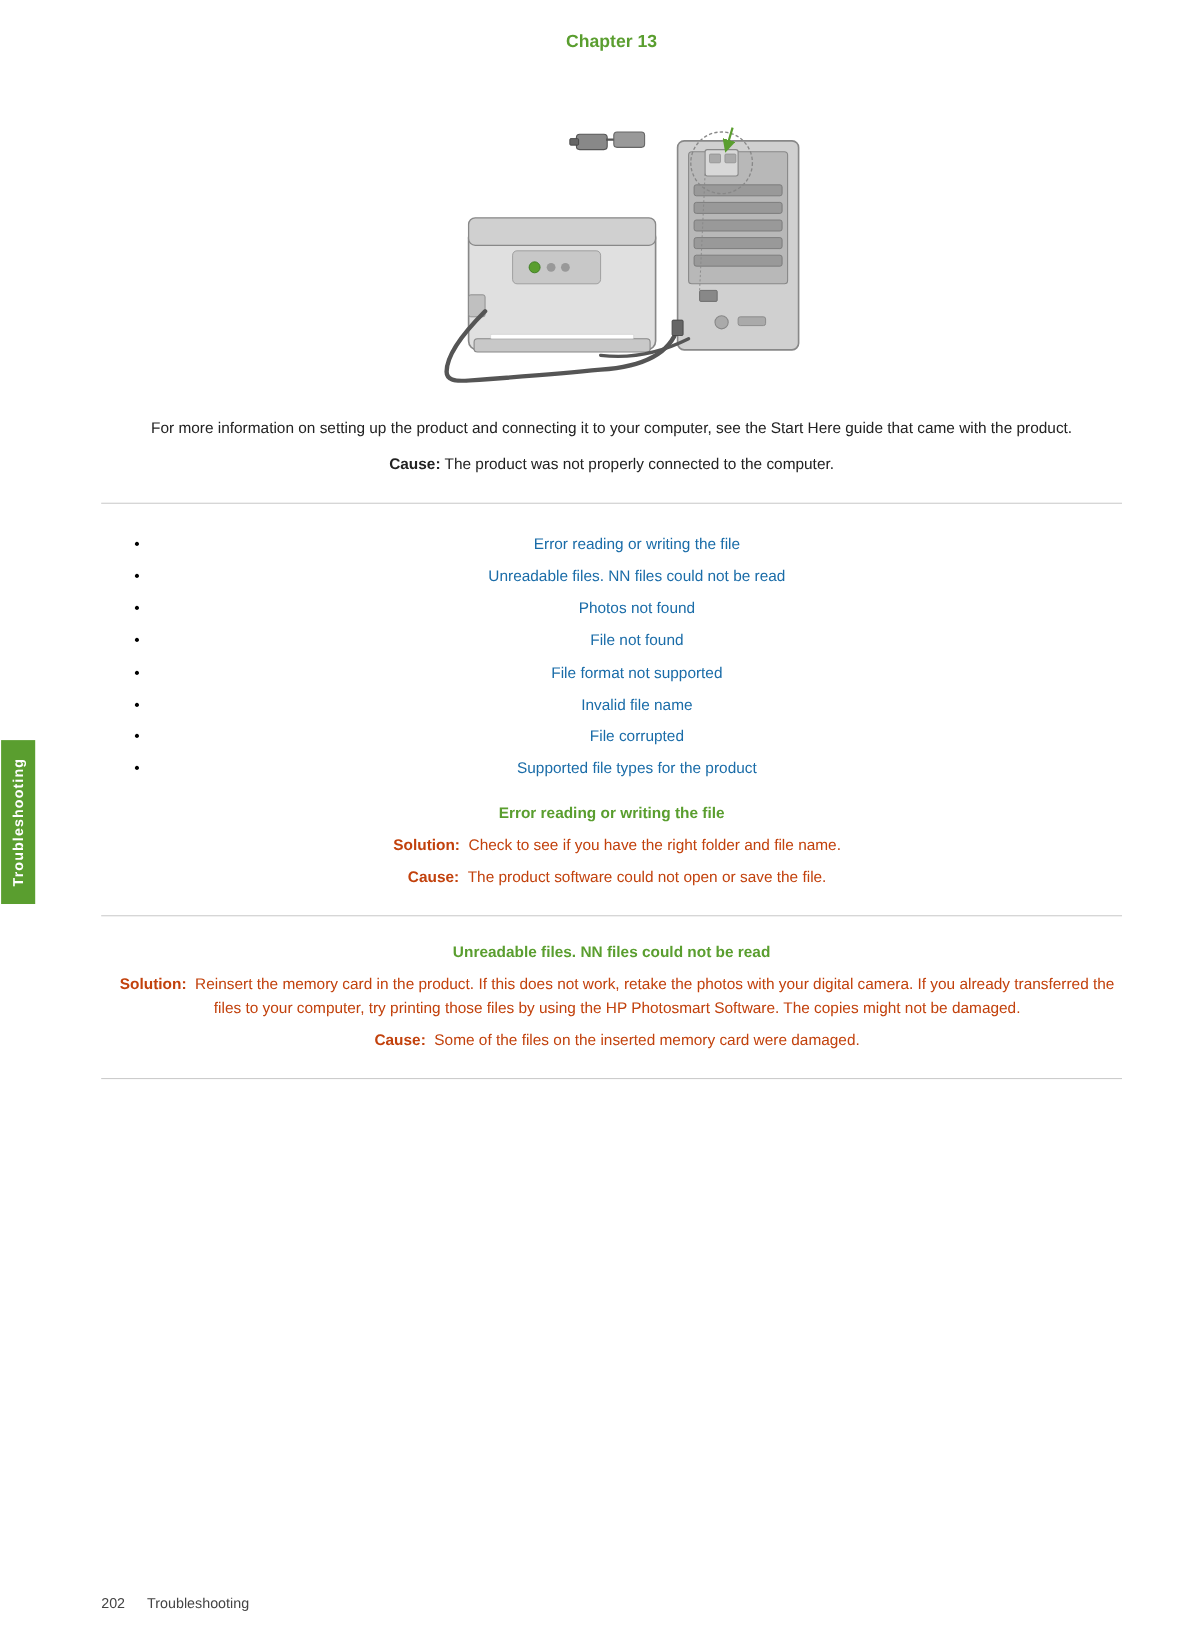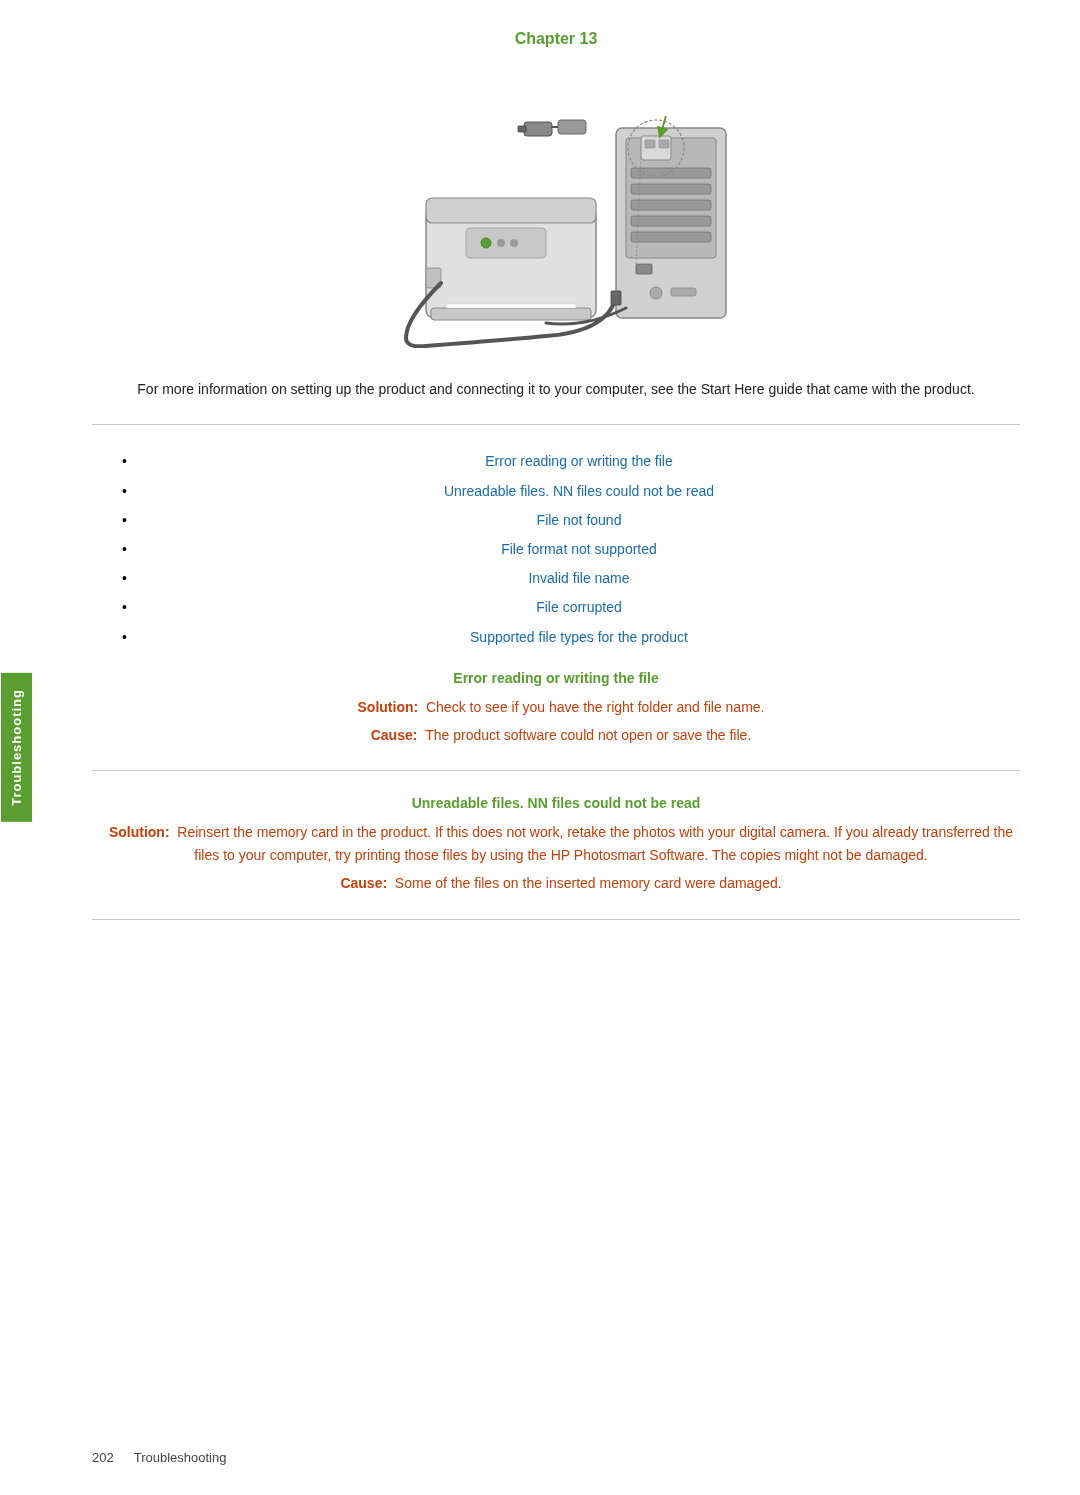--- a/index.html
+++ b/index.html
@@ -256,31 +256,38 @@
         <line x1="205" y1="59" x2="212" y2="59" stroke="#555" stroke-width="2"></line>
 
         <line x1="295" y1="90" x2="290" y2="196" stroke="#888" stroke-width="0.8" stroke-dasharray="2,2"></line>
 
         <path d="M 280 240 Q 240 260 200 255" fill="none" stroke="#555" stroke-width="3" stroke-linecap="round"></path>
       </svg>
     </div>
 
     <p class="info-paragraph">For more information on setting up the product and connecting it to your computer, see the Start Here guide that came with the product.</p>
 
+    <p class="cause-line">
+      <strong>Cause:</strong>
+      <span>The product was not properly connected to the computer.</span>
+    </p>
 
     <hr class="divider">
 
     <div class="section-block">
 
       <ul class="file-messages-list">
         <li>
           <a href="#error-reading">Error reading or writing the file</a>
         </li>
         <li>
           <a href="#unreadable-files">Unreadable files. NN files could not be read</a>
+        </li>
+        <li>
+          <a href="#photos-not-found">Photos not found</a>
         </li>
         <li>
           <a href="#file-not-found">File not found</a>
         </li>
         <li>
           <a href="#file-format">File format not supported</a>
         </li>
         <li>
           <a href="#invalid-file-name">Invalid file name</a>
         </li>

